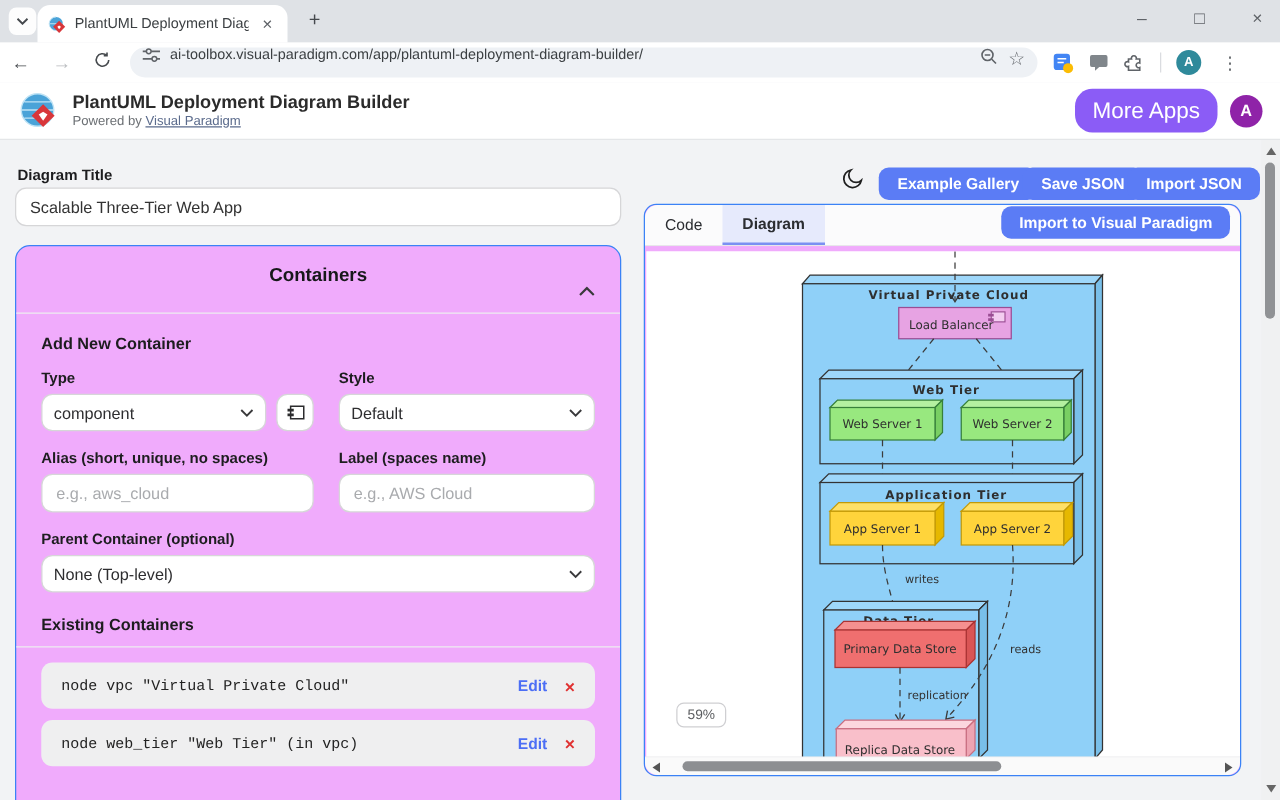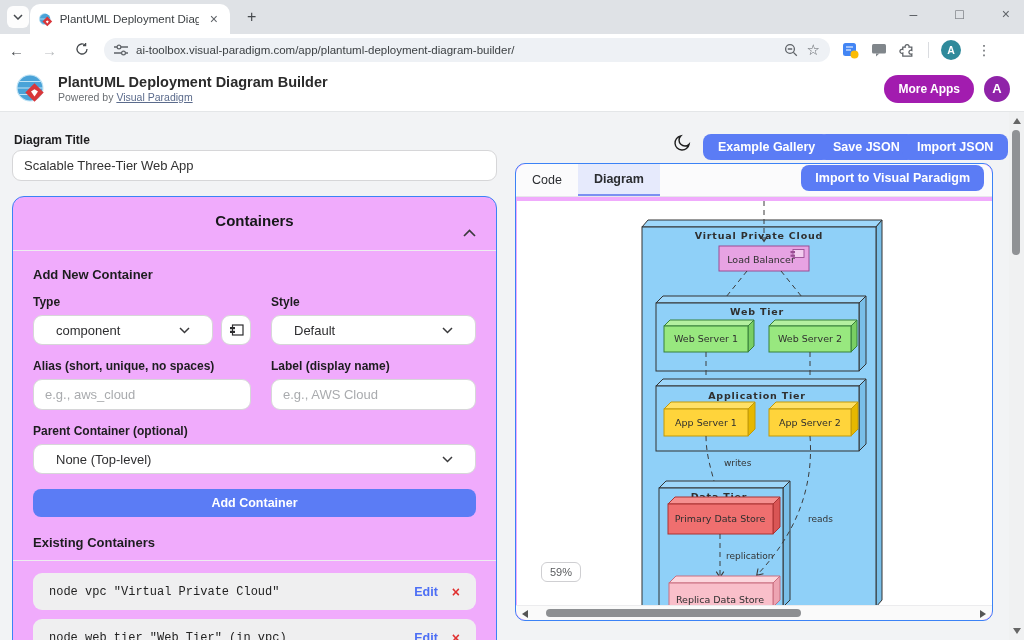--- a/index.html
+++ b/index.html
@@ -12,41 +12,41 @@
   .caret-btn { position:absolute; left:7px; top:6px; width:22px; height:22px; background:#fdfdfd; border-radius:6px; display:flex; align-items:center; justify-content:center; cursor:pointer; }
   .tab { position:absolute; left:30px; top:4px; width:200px; height:30px; background:#fff; border-radius:10px 10px 0 0; display:flex; align-items:center; padding:0 8px; gap:7px; }
   .tab-title { font-size:11.5px; color:#3c4043; white-space:nowrap; overflow:hidden; width:142px; }
   .tab-close { font-size:14px; color:#5f6368; line-height:1; cursor:pointer; padding:1px 4px; border-radius:50%; }
   .newtab { position:absolute; left:240px; top:8px; font-size:16px; color:#45494d; cursor:pointer; padding:0 7px; }
   .wincontrols { position:absolute; right:8px; top:2px; display:flex; gap:26px; color:#5f6368; font-size:14px; }
   .wincontrols span { cursor:pointer; padding:4px 6px; }
   .toolbar { position:absolute; top:34px; left:0; width:1024px; height:32px; background:#fff; display:flex; align-items:center; }
   .nav-ic { font-size:15px; color:#474b4f; padding:0 9px; cursor:pointer; }
   .nav-ic.dis { color:#b9bcbf; }
-  .omnibox { height:24px; width:726px; margin-left:6px; background:#eef1f5; border-radius:13px; display:flex; align-items:center; padding:0 10px; gap:8px; }
+  .omnibox { height:24px; width:726px; margin-left:6px; background:#eef1f5; border-radius:13px; display:flex; padding:0 10px; gap:8px; }
   .url { font-size:11.5px; color:#3c4043; flex:1; white-space:nowrap; overflow:hidden; }
   .ext-row { display:flex; align-items:center; gap:12px; margin-left:12px; }
   .sep { width:1px; height:16px; background:#dadce0; }
   .chrome-avatar { width:20px; height:20px; border-radius:50%; background:#2f8a9b; color:#fff; font-size:10.5px; font-weight:bold; display:flex; align-items:center; justify-content:center; cursor:pointer; }
   .dots { font-size:14px; color:#5f6368; cursor:pointer; padding:0 4px; }
 
   
   .appheader { position:absolute; top:66px; left:0; width:1024px; height:46px; background:#fff; border-bottom:1px solid #e4e6e8; display:flex; align-items:center; padding:0 14px; }
   .app-title { font-size:14.5px; font-weight:bold; color:#2b2b2b; line-height:1.15; }
   .powered { font-size:10.5px; color:#6b6f73; }
   .powered a { color:#5b6b8c; }
-  .btn-green { margin-left:auto; background:#a21caf; color:#fff; font-size:12px; font-weight:bold; border:none; border-radius:14px; padding:7px 14px; cursor:pointer; }
+  .btn-green { margin-left:auto; background:#8b5cf6; color:#fff; font-size:18px; font-weight:normal; border:none; border-radius:14px; padding:7px 14px; cursor:pointer; }
   .app-avatar { width:26px; height:26px; border-radius:50%; background:#8f23a8; color:#fff; font-weight:bold; font-size:13px; display:flex; align-items:center; justify-content:center; margin-left:10px; cursor:pointer; }
 
   
   .content { position:absolute; top:112px; left:0; width:1024px; height:528px; overflow:hidden; }
   .field-label { font-size:12px; font-weight:bold; color:#1d1d1f; }
   .tin { width:100%; height:31px; background:#fff; border:1px solid #d6d6d8; border-radius:9px; font-size:13px; color:#333; padding:0 11px; font-family:"Liberation Sans",sans-serif; }
   .tin::placeholder { color:#a9abae; }
-  .sel { background:#fff; border:1px solid #d6d6d8; border-radius:9px; height:30px; display:flex; align-items:center; padding:0 22px; font-size:13px; color:#2e2e30; cursor:pointer;justify-content:center; }
+  .sel { background:#fff; border:1px solid #d6d6d8; border-radius:9px; height:30px; display:flex; align-items:center; padding:0 9px; font-size:13px; color:#2e2e30; cursor:pointer;justify-content:center; }
   .sel .cv { margin-left:auto; }
   .card { background:#f0abfc; border:1px solid #3b82f6; border-radius:12px; }
   .card-head { display:flex; align-items:center; padding:15px 20px 13px; border-bottom:1px solid #ededef;flex-direction:column; }
   .card-head .t { font-size:15px; font-weight:bold; color:#17181a; }
   .blue-btn { background:#5b7cf5; color:#fff; border:none; border-radius:8px; font-weight:bold; font-size:12.5px; cursor:pointer; }
   .mono-row { height:37px; background:#efeff0; border-radius:9px; display:flex; align-items:center; padding:0 16px; margin-bottom:9px; }
   .mono-row code { font-family:"Liberation Mono", monospace; font-size:12px; color:#222; }
   .edit-link { margin-left:auto; color:#4c6ef5; font-size:12.5px; font-weight:bold; cursor:pointer; }
   .del-x { color:#e03131; font-size:14px; font-weight:bold; margin-left:14px; cursor:pointer; }
 
@@ -194,36 +194,35 @@
           </div>
         </div>
       </div>
 
       <div style="display:flex; gap:20px; margin-top:14px;">
         <div style="width:218px;">
           <div class="field-label">Alias (short, unique, no spaces)</div>
           <input class="tin" style="margin-top: 6px;" placeholder="e.g., aws_cloud">
         </div>
         <div style="flex:1;">
-          <div class="field-label">Label (display name)</div>
+          <div class="field-label">Label (spaces name)</div>
           <input class="tin" style="margin-top: 6px;" placeholder="e.g., AWS Cloud">
         </div>
       </div>
 
       <div style="margin-top:14px;">
         <div class="field-label">Parent Container (optional)</div>
         <div class="sel" style="margin-top:6px;">
           <span>None (Top-level)</span>
           <svg class="cv" width="11" height="7" viewBox="0 0 11 7">
               <path d="M1 1l4.5 4.5L10 1" fill="none" stroke="#3a3a3c" stroke-width="1.5"></path>
             </svg>
         </div>
       </div>
 
-      <button class="blue-btn" style="width:100%; height:28px; margin-top:15px;">Add Container</button>
 
       <div class="field-label" style="font-size:13px; margin-top:18px;">Existing Containers</div>
       <div style="height:1px; background:#ededef; margin:10px -20px 12px; width:calc(100% + 40px);"></div>
 
       <div class="mono-row">
         <code>node vpc "Virtual Private Cloud"</code>
         <span class="edit-link">Edit</span>
         <span class="del-x">×</span>
       </div>
       <div class="mono-row">

